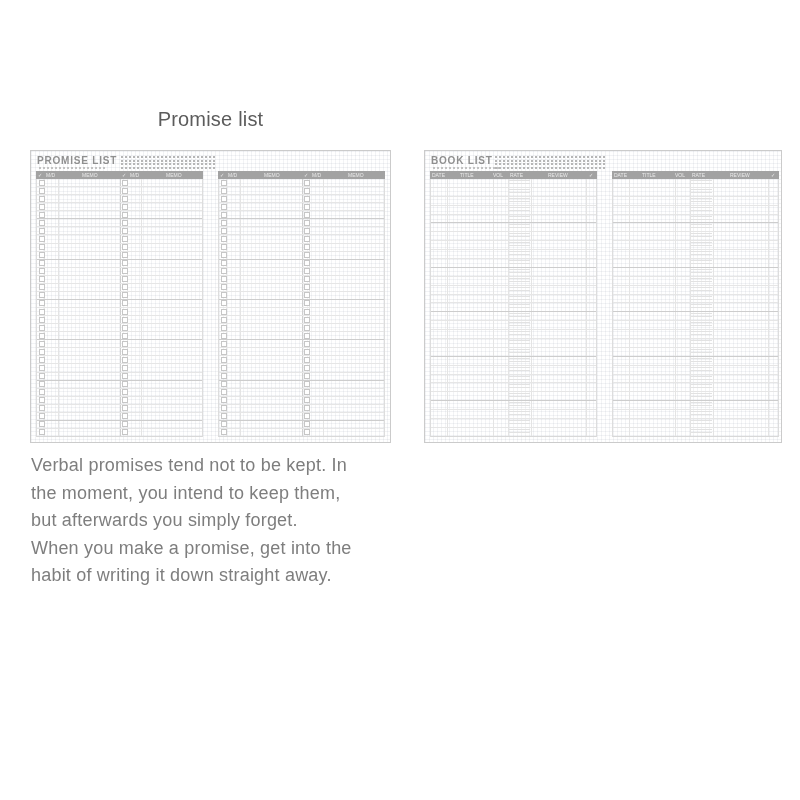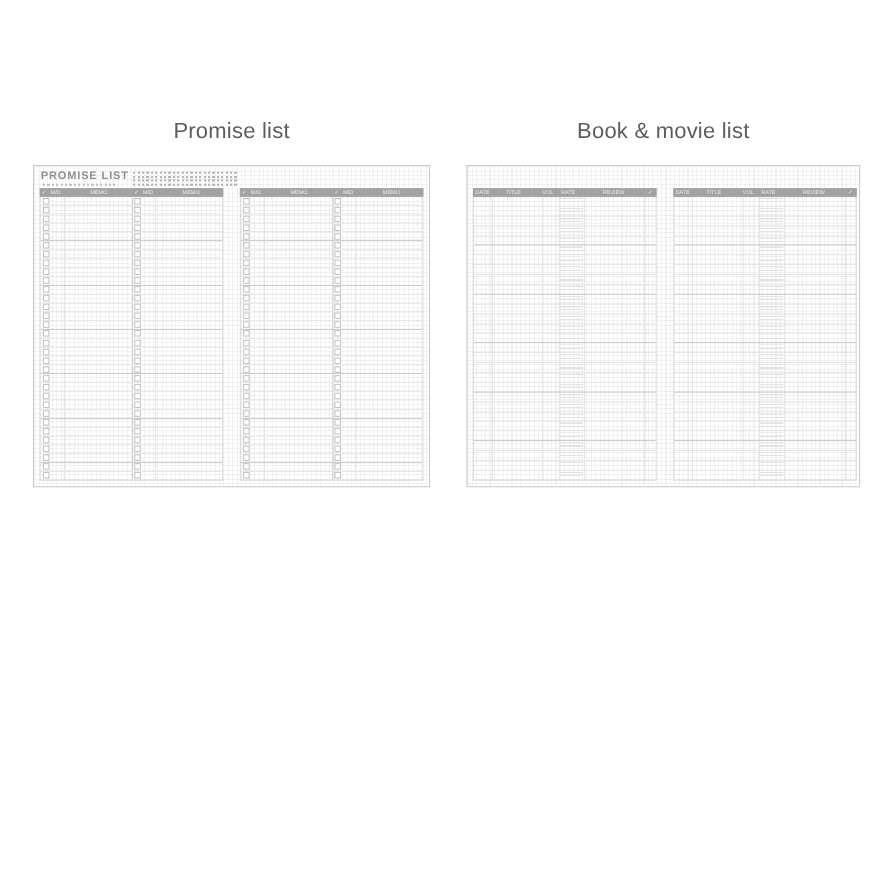--- a/index.html
+++ b/index.html
@@ -372,25 +372,39 @@
             <div class="cb" style="left: 1.5px;"></div>
             <div class="cb" style="left: 84.5px;"></div>
           </div>
           <div class="row">
             <div class="cb" style="left: 1.5px;"></div>
             <div class="cb" style="left: 84.5px;"></div>
           </div>
         </div>
       </div>
   </div>
+  <div class="desc">Verbal promises tend not to be kept. In
+the moment, you intend to keep them,
+but afterwards you simply forget.
+When you make a promise, get into the
+habit of writing it down straight away.</div>
 </div>
 
 <div class="panel" id="panel-book">
-  <div class="heading">Book &amp; movie list</div>
   <div class="card">
+    <div class="page-head">
+      <span class="page-title">BOOK LIST</span>
+      <span class="page-subtitle"></span>
+      <span class="micro">
+          <i></i>
+          <i></i>
+          <i></i>
+          <i></i>
+        </span>
+    </div>
     <div class="half h0" id="b0">
         <div class="thead">
           <span style="left: 2px;">DATE</span>
           <span style="left: 30px;">TITLE</span>
           <span style="left: 63px;">VOL</span>
           <span style="left: 80px;">RATE</span>
           <span style="left: 118px;">REVIEW</span>
           <span style="left: 159px;">✓</span>
         </div>
         <div class="rows">

